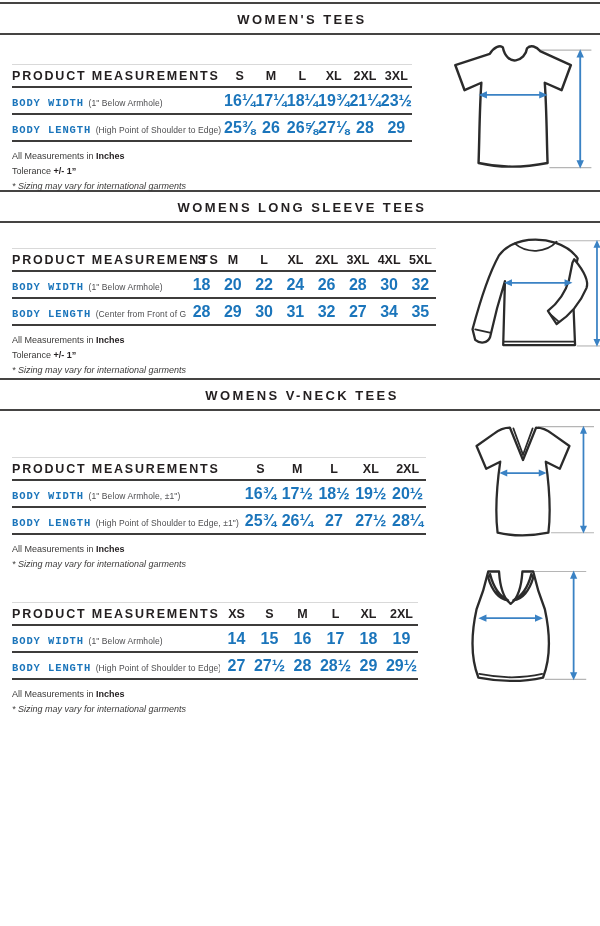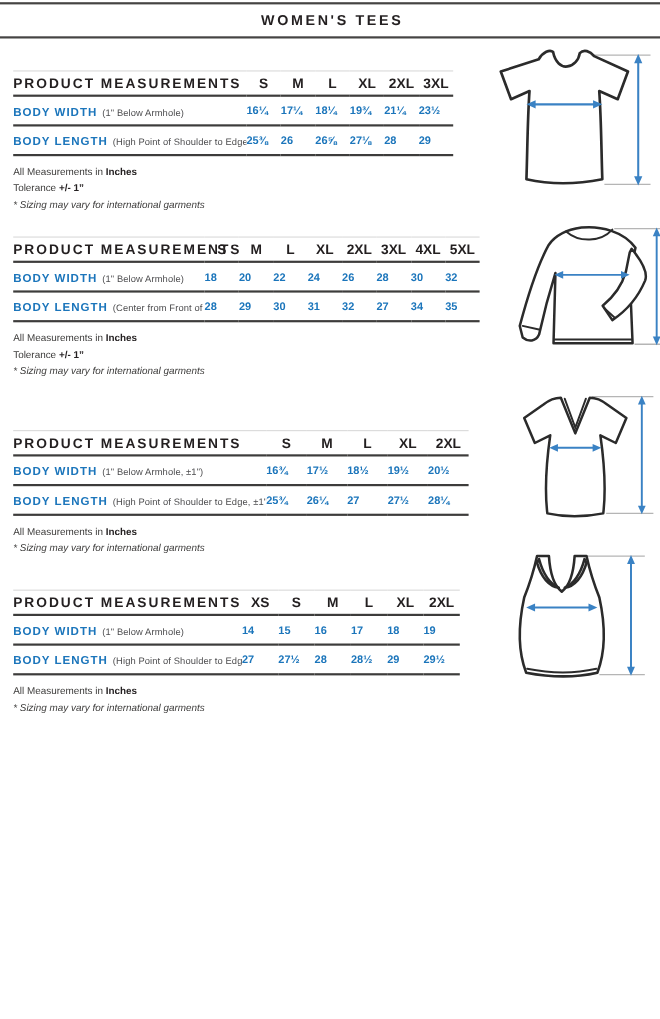--- a/index.html
+++ b/index.html
@@ -44,24 +44,24 @@
   tbody tr{border-bottom:2px solid #3d3c3b;}
   th,td{padding:4px 0 3px 0;vertical-align:middle;}
   th.pm{
     text-align:left;font-size:12.5px;font-weight:bold;
     letter-spacing:1.8px;white-space:nowrap;color:#231f20;
   }
   th.size{
     text-align:center;font-size:12.5px;font-weight:bold;color:#231f20;
   }
   td.rowlabel{text-align:left;white-space:nowrap;overflow:hidden;}
-  .lbl{font-size:10.5px;font-weight:bold;letter-spacing:0.9px;color:#1b75bb;}
+  .lbl{font-size:10.5px;font-weight:bold;letter-spacing:0.9px;color:#1b75bb;font-family:Liberation Mono, monospace;}
   .sub{font-size:8.5px;color:#4d4d4f;letter-spacing:0.1px;}
   td.val{
-    text-align:left;font-size:10px;font-weight:bold;color:#1b75bb;
+    text-align:center;font-size:16px;font-weight:bold;color:#1b75bb;
     white-space:nowrap;
   }
   .notes{margin-top:7px;font-size:9px;color:#3b3a39;line-height:1.65;}
   .notes b{color:#231f20;}
   .sizing-note{font-style:italic;font-weight:normal;color:#3b3a39;}
   
   svg .garment{fill:#ffffff;stroke:#2b2b2b;stroke-width:2.6;stroke-linejoin:round;stroke-linecap:round;}
   svg .detail{fill:none;stroke:#2b2b2b;stroke-width:2;stroke-linecap:round;}
   svg .awl{stroke:#3a82c4;stroke-width:2;}
   svg .ah{fill:#3a82c4;}
@@ -146,20 +146,23 @@
             <line class="awl" x1="160" y1="19" x2="160" y2="133"></line>
             <polygon class="ah" points="160,12 156,21 164,21"></polygon>
             <polygon class="ah" points="160,140 156,131 164,131"></polygon>
           </g>
         </svg>
       </div>
     </div>
   </section>
 
   <section class="s2">
+    <div class="title-block">
+      <span class="section-title">WOMENS LONG SLEEVE TEES</span>
+    </div>
     <div class="content">
       <div class="tablecol">
         <table class="t2">
           <colgroup>
               <col class="c-label">
               <col>
               <col>
               <col>
               <col>
               <col>
@@ -236,20 +239,23 @@
             <line class="awl" x1="162" y1="17" x2="162" y2="125"></line>
             <polygon class="ah" points="162,10 158,19 166,19"></polygon>
             <polygon class="ah" points="162,132 158,123 166,123"></polygon>
           </g>
         </svg>
       </div>
     </div>
   </section>
 
   <section class="s3">
+    <div class="title-block">
+      <span class="section-title">WOMENS V-NECK TEES</span>
+    </div>
     <div class="content">
       <div class="tablecol">
         <table class="t3">
           <colgroup>
               <col class="c-label">
               <col>
               <col>
               <col>
               <col>
               <col>

